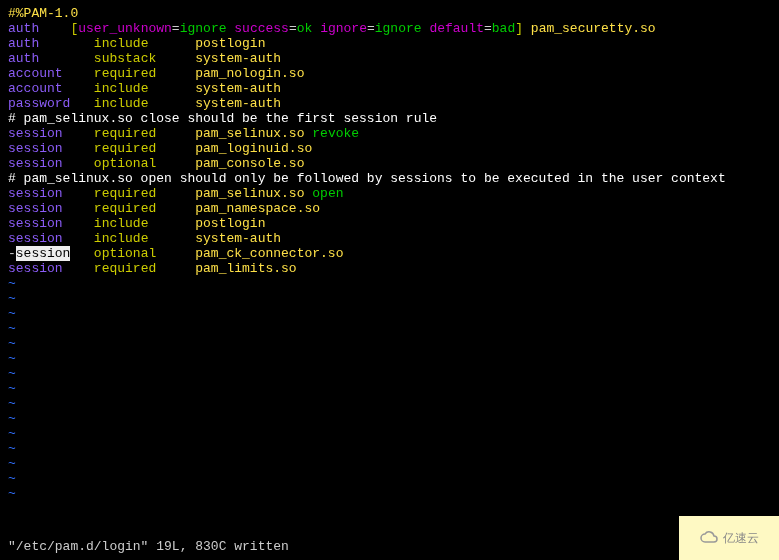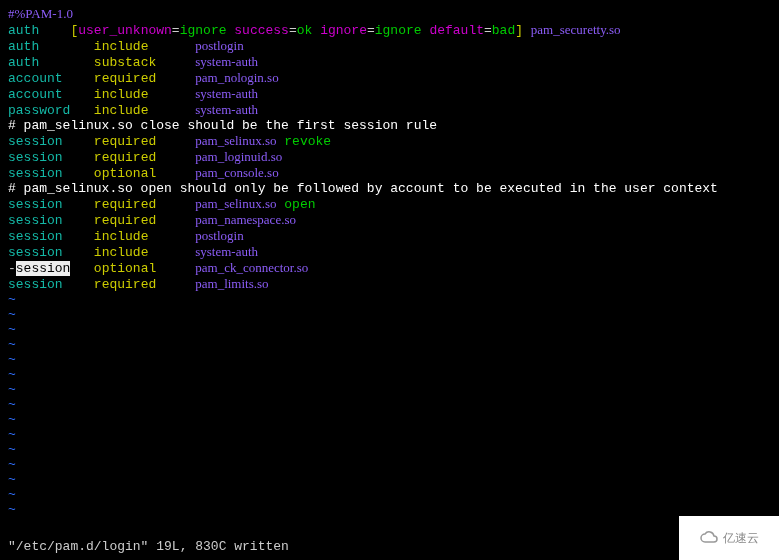--- a/index.html
+++ b/index.html
@@ -9,42 +9,42 @@
       font-size: 13px;
       line-height: 15px;
       color: #ccc;
       width: 779px;
       height: 560px;
       overflow: hidden;
       position: relative;
       padding: 6px 8px;
     }
     .line { white-space: pre; }
-    .c-red { color: #8b5cf6; font-family: Liberation Serif, serif; }
-    .c-cyan { color: #14b8a6; }
+    .c-red { color: #fde047; }
+    .c-cyan { color: #8b5cf6; }
     .c-yellow { color: #cccc00; }
     .c-magenta { color: #cc00cc; }
     .c-green { color: #00cc00; }
     .c-blue { color: #ffffff; }
     .c-white-bg { background: #eeeeee; color: #000; }
     .c-gray { color: #cccccc; }
     .tilde { color: #3070ff; }
     .status {
       position: absolute;
       bottom: 6px;
       left: 8px;
       color: #cccccc;
     }
     .watermark {
       position: absolute;
       right: 0;
       bottom: 0;
       width: 100px;
       height: 44px;
-      background: #ffffff;
+      background: #fef9c3;
       display: flex;
       align-items: center;
       justify-content: center;
       color: #888;
       font-size: 12px;
       font-family: Arial, sans-serif;
     }
     .watermark svg { margin-right: 4px; }
   </style>
 </head>
@@ -55,21 +55,21 @@
     <div class="line"><span class="c-cyan">auth    </span><span class="c-yellow">[</span><span class="c-magenta">user_unknown</span><span>=</span><span class="c-green">ignore</span><span> </span><span class="c-magenta">success</span><span>=</span><span class="c-green">ok</span><span> </span><span class="c-magenta">ignore</span><span>=</span><span class="c-green">ignore</span><span> </span><span class="c-magenta">default</span><span>=</span><span class="c-green">bad</span><span class="c-yellow">]</span><span> </span><span class="c-red">pam_securetty.so</span></div>
     <div class="line"><span class="c-cyan">auth       </span><span class="c-yellow">include      </span><span class="c-red">postlogin</span></div>
     <div class="line"><span class="c-cyan">auth       </span><span class="c-yellow">substack     </span><span class="c-red">system-auth</span></div>
     <div class="line"><span class="c-cyan">account    </span><span class="c-yellow">required     </span><span class="c-red">pam_nologin.so</span></div>
     <div class="line"><span class="c-cyan">account    </span><span class="c-yellow">include      </span><span class="c-red">system-auth</span></div>
     <div class="line"><span class="c-cyan">password   </span><span class="c-yellow">include      </span><span class="c-red">system-auth</span></div>
     <div class="line"><span class="c-blue"># pam_selinux.so close should be the first session rule</span></div>
     <div class="line"><span class="c-cyan">session    </span><span class="c-yellow">required     </span><span class="c-red">pam_selinux.so</span><span> </span><span class="c-green">revoke</span></div>
     <div class="line"><span class="c-cyan">session    </span><span class="c-yellow">required     </span><span class="c-red">pam_loginuid.so</span></div>
     <div class="line"><span class="c-cyan">session    </span><span class="c-yellow">optional     </span><span class="c-red">pam_console.so</span></div>
-    <div class="line"><span class="c-blue"># pam_selinux.so open should only be followed by account to be executed in the user context</span></div>
+    <div class="line"><span class="c-blue"># pam_selinux.so open should only be followed by sessions to be executed in the user context</span></div>
     <div class="line"><span class="c-cyan">session    </span><span class="c-yellow">required     </span><span class="c-red">pam_selinux.so</span><span> </span><span class="c-green">open</span></div>
     <div class="line"><span class="c-cyan">session    </span><span class="c-yellow">required     </span><span class="c-red">pam_namespace.so</span></div>
     <div class="line"><span class="c-cyan">session    </span><span class="c-yellow">include      </span><span class="c-red">postlogin</span></div>
     <div class="line"><span class="c-cyan">session    </span><span class="c-yellow">include      </span><span class="c-red">system-auth</span></div>
     <div class="line"><span class="c-gray">-</span><span class="c-white-bg">session</span><span>   </span><span class="c-yellow">optional     </span><span class="c-red">pam_ck_connector.so</span></div>
     <div class="line"><span class="c-cyan">session    </span><span class="c-yellow">required     </span><span class="c-red">pam_limits.so</span></div>
     <div class="line"><span class="tilde">~</span></div>
     <div class="line"><span class="tilde">~</span></div>
     <div class="line"><span class="tilde">~</span></div>
     <div class="line"><span class="tilde">~</span></div>

